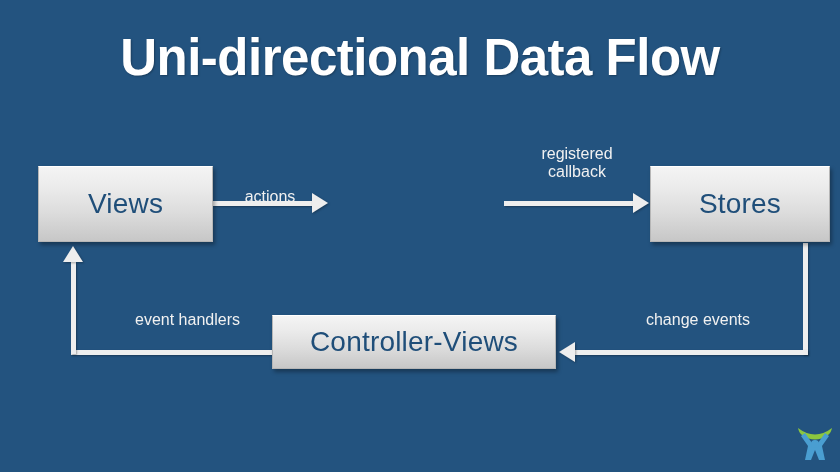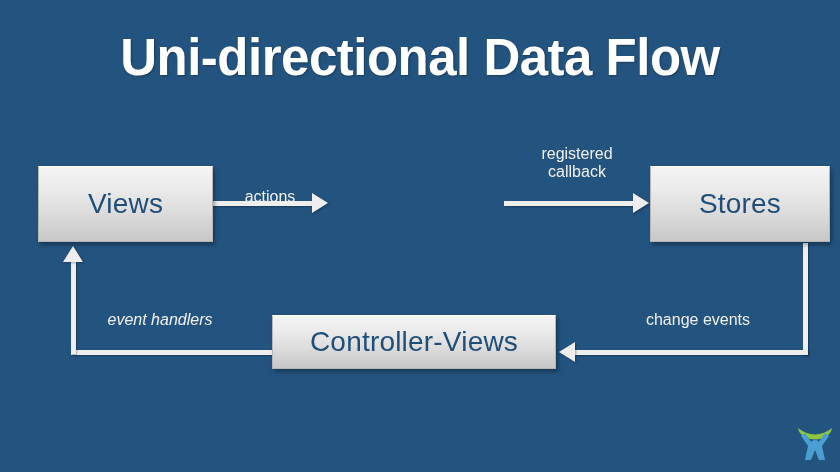--- a/index.html
+++ b/index.html
@@ -62,21 +62,21 @@
     font-size: 16px;
     font-weight: normal;
     line-height: 1.12;
     text-align: center;
     font-family: "Liberation Sans", sans-serif;
     z-index: 5;
     white-space: pre-line;
   }
   #label-actions   { left: 216px; top: 171px; width: 108px; margin-top: 17px; }
   #label-callback  { left: 504px; top: 145px; width: 146px; }
-  #label-evt-hand  { left: 80px;  top: 311px; width: 160px; text-align: center; font-style: italic; }
+  #label-evt-hand  { left: 80px;  top: 311px; width: 160px; text-align: right; }
   #label-chg-evt   { left: 610px; top: 311px; width: 176px; text-align: center; }
 
   
   .line-h, .line-v {
     position: absolute;
     background: #eeeeee;
     box-shadow: 1px 1px 2px rgba(0,0,0,0.30);
     z-index: 2;
   }
   .line-h { height: 5px; }

